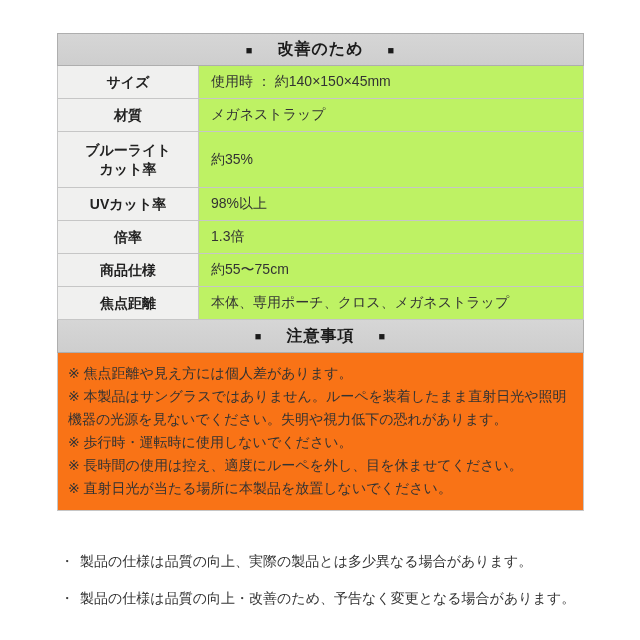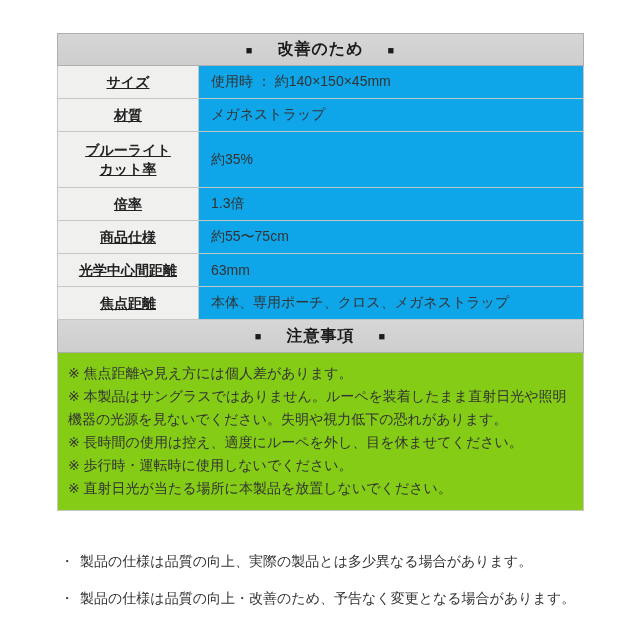--- a/index.html
+++ b/index.html
@@ -62,38 +62,37 @@
     display: flex;
     align-items: center;
     justify-content: center;
     text-align: center;
     font-size: 14px;
     font-weight: bold;
     color: #222222;
     white-space: pre-line;
     line-height: 19px;
     padding: 4px 2px;
-    text-decoration: underline;
   }
   .spec-value {
     box-sizing: border-box;
     flex: 1;
-    background: #0ea5e9;
+    background: #bef264;
     display: flex;
     align-items: center;
     padding: 4px 12px;
     font-size: 14px;
     color: #333333;
   }
   
   .notes-box {
     box-sizing: border-box;
     border: 1px solid #c6c6c6;
     border-top: none;
-    background: #84cc16;
+    background: #f97316;
     padding: 9px 10px 10px 10px;
   }
   .note-line {
     margin: 0;
     font-size: 14px;
     line-height: 23px;
     color: #333333;
   }
   
   .disclaimers {
@@ -136,48 +135,48 @@
       <div class="spec-row">
         <div class="spec-label">材質</div>
         <div class="spec-value">メガネストラップ</div>
       </div>
       <div class="spec-row tall">
         <div class="spec-label">ブルーライト
 カット率</div>
         <div class="spec-value">約35%</div>
       </div>
       <div class="spec-row">
+        <div class="spec-label">UVカット率</div>
+        <div class="spec-value">98%以上</div>
+      </div>
+      <div class="spec-row">
         <div class="spec-label">倍率</div>
         <div class="spec-value">1.3倍</div>
       </div>
       <div class="spec-row">
         <div class="spec-label">商品仕様</div>
         <div class="spec-value">約55〜75cm</div>
-      </div>
-      <div class="spec-row">
-        <div class="spec-label">光学中心間距離</div>
-        <div class="spec-value">63mm</div>
       </div>
       <div class="spec-row">
         <div class="spec-label">焦点距離</div>
         <div class="spec-value">本体、専用ポーチ、クロス、メガネストラップ</div>
       </div>
     </div>
 
     <div class="section-header" style="border-top:none;">
       <span class="sq">■</span>
       <span>注意事項</span>
       <span class="sq">■</span>
     </div>
 
     <div class="notes-box">
       <p class="note-line">※ 焦点距離や見え方には個人差があります。</p>
       <p class="note-line">※ 本製品はサングラスではありません。ルーペを装着したまま直射日光や照明機器の光源を見ないでください。失明や視力低下の恐れがあります。</p>
+      <p class="note-line">※ 歩行時・運転時に使用しないでください。</p>
       <p class="note-line">※ 長時間の使用は控え、適度にルーペを外し、目を休ませてください。</p>
-      <p class="note-line">※ 歩行時・運転時に使用しないでください。</p>
       <p class="note-line">※ 直射日光が当たる場所に本製品を放置しないでください。</p>
     </div>
 
   </div>
 
   <div class="disclaimers">
     <div class="disclaimer-item">
       <span class="dot">・</span>
       <span>製品の仕様は品質の向上、実際の製品とは多少異なる場合があります。</span>
     </div>

